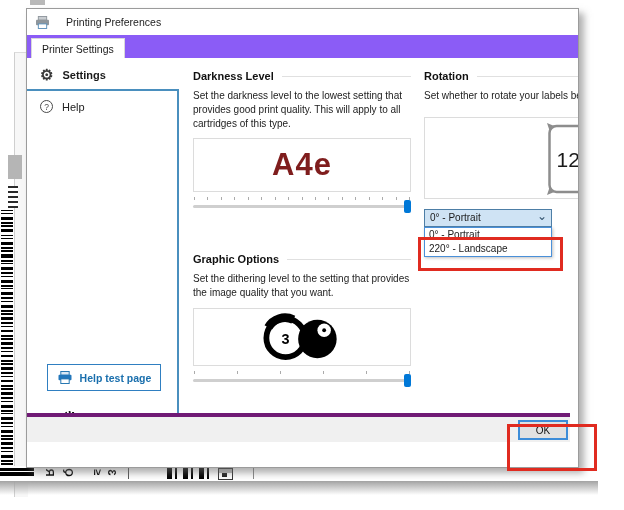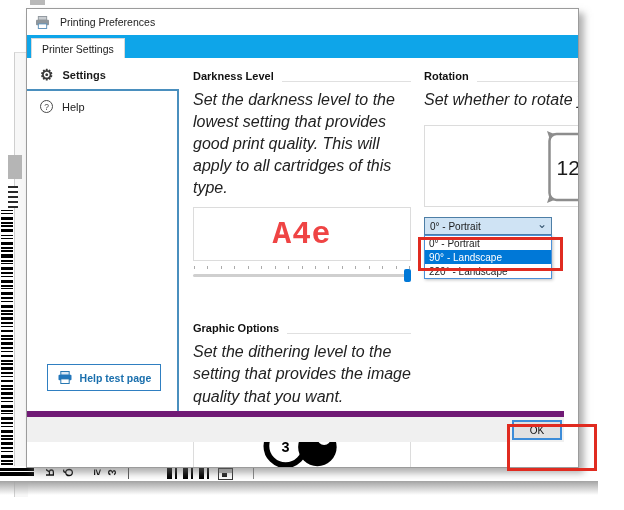--- a/index.html
+++ b/index.html
@@ -28,23 +28,23 @@
       background:linear-gradient(#bbb 0 4px,#fff 4px);}
   .bg-strip .bc-icon i{position:absolute;left:3px;top:4px;width:5px;height:4px;background:#222;}
   .bg-strip .vline2{position:absolute;left:253px;top:1px;width:1px;height:12px;background:#888;}
   .bg-strip-shadow{position:absolute;left:0;top:481px;width:598px;height:14px;
       background:linear-gradient(#a3a3a3,rgba(245,245,245,0));}
 
   
   .dialog{position:absolute;left:26px;top:8px;width:551px;height:458px;background:#fff;
           border:1px solid #9b9b9b;box-shadow:5px 5px 7px rgba(110,110,110,.55);overflow:hidden;}
   .titlebar{position:absolute;left:0;top:0;right:0;height:26px;background:#fff;
-            display:flex;align-items:center;padding-left:8px;gap:10px;}
+            display:flex;align-items:center;padding-left:8px;gap:16px;}
   .titlebar .title{font-size:10.5px;color:#222;}
-  .tabstrip{position:absolute;left:0;top:26px;right:0;height:23px;background:#0ea5e9;}
+  .tabstrip{position:absolute;left:0;top:26px;right:0;height:23px;background:#8b5cf6;}
   .tab{position:absolute;left:4px;top:3px;height:20px;padding:0 10px;background:#fff;
        border:1px solid #d9d9d9;border-bottom:none;font-size:10.5px;line-height:20px;box-sizing:border-box;}
   .dbody{position:absolute;left:0;top:49px;right:0;bottom:25px;background:#fff;}
 
   
   .sidebar{position:absolute;left:0;top:0;width:152px;height:100%;}
   .nav-item{display:flex;align-items:center;gap:9px;font-size:11px;}
   .nav-item.settings{margin:9px 0 0 13px;font-weight:bold;color:#1a1a1a;}
   .gear{font-size:15px;line-height:15px;color:#3a3a3a;}
   .nav-panel{position:absolute;left:0;top:31px;right:0;bottom:0;
@@ -56,28 +56,28 @@
               border:1px solid #2f7fc1;color:#1a6fad;font-weight:bold;font-size:10.5px;
               display:flex;align-items:center;justify-content:center;gap:7px;cursor:pointer;
               font-family:"Liberation Sans",sans-serif;}
   .brand{position:absolute;bottom:14px;left:0;right:0;display:flex;align-items:center;justify-content:center;gap:4px;}
   .brand span{font-size:15px;font-weight:800;letter-spacing:.5px;color:#111;}
 
   
   .main{position:absolute;left:152px;top:0;right:0;bottom:0;}
   .col1{position:absolute;left:14px;top:12px;width:218px;}
   .col2{position:absolute;left:245px;top:12px;width:160px;}
-  .sec-title{display:flex;align-items:flex-end;gap:8px;font-size:11px;font-weight:bold;color:#111;}
+  .sec-title{display:flex;align-items:center;gap:8px;font-size:11px;font-weight:bold;color:#111;}
   .sec-title .rule{flex:1;height:1px;background:#e0e0e0;}
-  .desc{font-size:16px;line-height:1.38;margin:7px 0 0 0;color:#222;font-style:italic;}
+  .desc{font-size:10px;line-height:1.38;margin:7px 0 0 0;color:#222;}
   .desc.nowrap{white-space:nowrap;overflow:hidden;}
   .preview{margin-top:8px;border:1px solid #dcdcdc;background:#fff;box-sizing:border-box;
            display:flex;align-items:center;justify-content:center;}
   .pv-darkness{height:54px;}
-  .a4e{font-size:31px;font-weight:bold;color:#ef4444;letter-spacing:1px;font-family:Liberation Mono, monospace;}
+  .a4e{font-size:31px;font-weight:bold;color:#7f1d1d;letter-spacing:1px;}
   .pv-graphic{height:58px;}
   .sec2{margin-top:34px;}
   .slider{position:relative;margin-top:5px;height:22px;}
   .ticks{display:flex;justify-content:space-between;height:4px;padding:0 1px;}
   .ticks span{width:1px;height:3px;background:#ababab;}
   .track{margin-top:4px;height:3px;background:#cfcfcf;border-radius:2px;position:relative;}
   .thumb{position:absolute;right:0;top:-5px;width:7px;height:13px;background:#0078d7;border-radius:2px;}
 
   
   .pv-rot{height:82px;margin-top:14px;width:184px;position:relative;display:block;text-align:center;}
@@ -85,21 +85,21 @@
   .combo{margin-top:10px;width:128px;height:18px;background:#cfe3f4;border:1px solid #4d7ea6;
          box-sizing:border-box;display:flex;align-items:center;padding:0 5px;font-size:10px;
          position:relative;cursor:default;}
   .combo .chev{position:absolute;right:4px;top:-1px;font-size:12px;color:#33536e;}
   .list{width:128px;box-sizing:border-box;border:1px solid #4a90d9;background:#fff;
         box-shadow:1px 1px 3px rgba(0,0,0,.25);}
   .opt{font-size:10px;padding:1.5px 4px;color:#1a1a1a;cursor:default;}
   .opt.sel{background:#0078d7;color:#fff;}
 
   
-  .bottombar{position:absolute;left:0;bottom:0;right:14px;height:25px;background:#f0f0f0;border-top:6px solid #701a75;}
+  .bottombar{position:absolute;left:0;bottom:0;right:8px;height:25px;background:#f0f0f0;border-top:4px solid #701a75;}
   .ok{position:absolute;right:2px;top:3px;width:50px;height:20px;background:#e1e1e1;
       border:2px solid #3c8cd8;font-size:10px;color:#111;box-sizing:border-box;
       font-family:"Liberation Sans",sans-serif;cursor:pointer;padding:0;}
 
   
   .redbox{position:absolute;border:3px solid #e02b20;background:transparent;}
   .r1{left:418px;top:237px;width:139px;height:28px;}
   .r2{left:507px;top:424px;width:84px;height:41px;}
 </style>
 </head>
@@ -260,21 +260,20 @@
               <rect x="3.5" y="4" width="49" height="66" rx="7" fill="#fff" stroke="#8d8d8d" stroke-width="2.5"></rect>
               <text x="28" y="45" font-size="21" text-anchor="middle" fill="#1a1a1a">123</text>
             </svg>
           </div>
           <div class="combo">
             <span>0° - Portrait</span>
             <span class="chev">⌄</span>
           </div>
           <div class="list">
             <div class="opt">0° - Portrait</div>
-            <div class="opt sel">90° - Landscape</div>
             <div class="opt">220° - Landscape</div>
           </div>
         </div>
 
       </div>
 
       <div class="bottombar">
         <button class="ok">OK</button>
       </div>
     </div>

